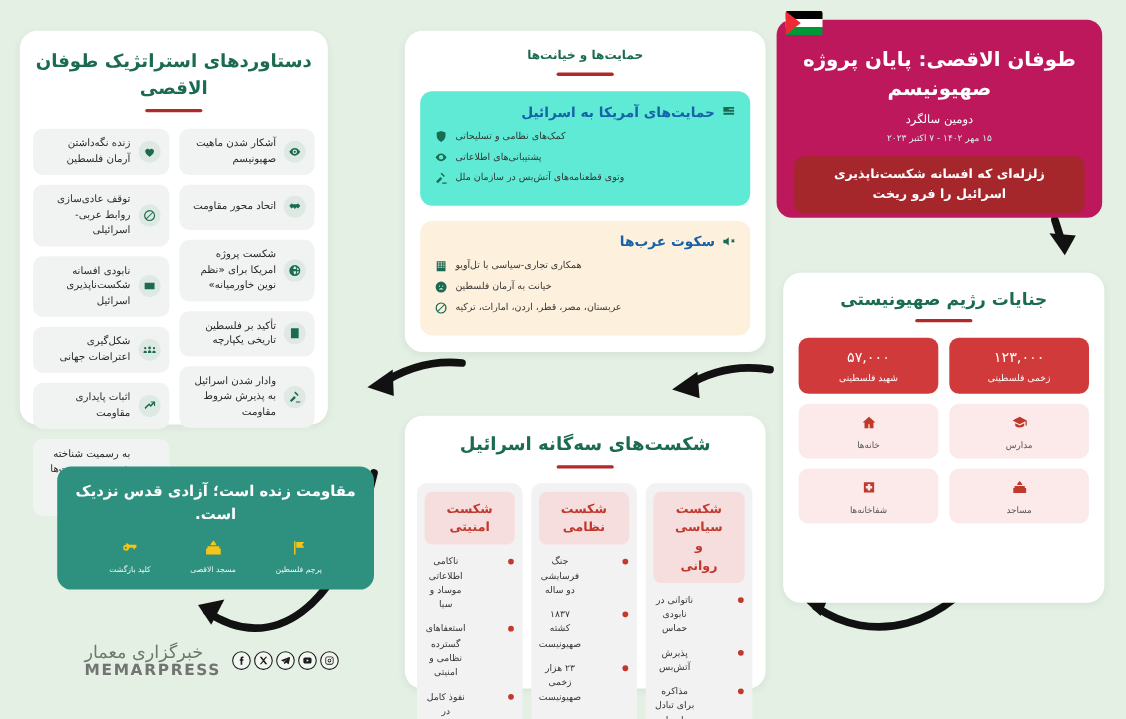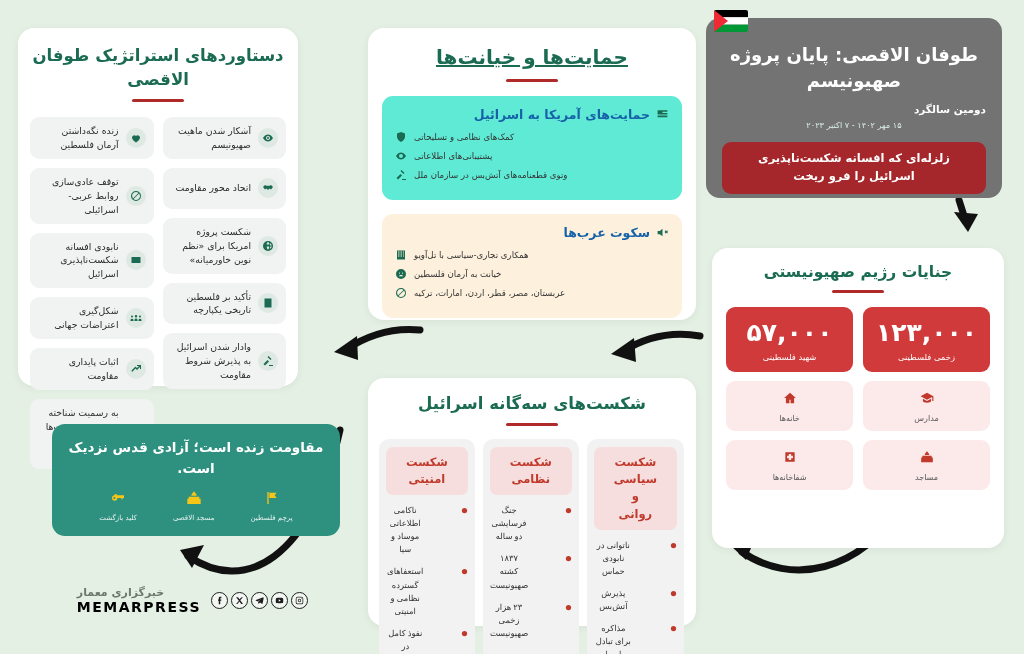--- a/index.html
+++ b/index.html
@@ -68,21 +68,21 @@
   .ach-txt {
     font-size: 9.3px; color: #2a2a2a; line-height: 1.5;
     text-align: right; flex: 1;
   }
 
   
   #supports {
     left: 368px; top: 28px; width: 328px; height: 292px;
     padding: 15px 14px 14px;
   }
-  #supports .panel-title { font-size: 20px; text-decoration: underline; }
+  #supports .panel-title { font-size: 11px; }
   .sec {
     border-radius: 11px;
     padding: 11px 13px 12px;
     margin-top: 14px;
   }
   .sec.blue { background: #5eead4; }
   .sec.cream { background: #fdf0dc; }
   .sec-head {
     display: flex; align-items: center; gap: 6px;
     justify-content: flex-start;
@@ -118,51 +118,51 @@
     color: #c0392b;
     font-weight: bold;
     font-size: 11.5px;
     text-align: center;
     border-radius: 7px;
     padding: 7px 20px;
     line-height: 1.5;
   }
   .fail-li {
     display: flex; gap: 5px; margin-top: 9px;
-    justify-content: flex-end; align-items: flex-start; font-family: Liberation Serif, serif;
+    justify-content: center; align-items: flex-start;
   }
   .fail-bullet {
     flex: 0 0 7px; width: 7px; height: 7px; margin-top: 3px;
     order: 2;
   }
   .fail-bullet svg { width: 7px; height: 7px; fill: #c0392b; display:block; }
   .fail-li span {
     order: 1; font-size: 8.4px; color: #333; line-height: 1.55;
     text-align: center; flex: 1;
   }
 
   
   #header {
     position: absolute;
     left: 706px; top: 18px; width: 296px; height: 180px;
-    background: #737373;
+    background: #be185d;
     border-radius: 14px;
     padding: 16px 16px 14px;
   }
   #flag {
     position: absolute; left: 8px; top: -8px;
     width: 34px; height: 22px;
     border-radius: 2px; overflow: hidden;
   }
   .h-title {
     text-align: center; color: #ffffff; font-weight: bold;
     font-size: 18px; line-height: 1.45; margin-top: 8px;
   }
   .h-sub {
-    color: #ffffff; font-weight: bold;
+    text-align: center; color: #ffffff; font-weight: normal;
     font-size: 10.5px; margin-top: 9px;
   }
   .h-date {
     text-align: center; color: #d9ede8; font-size: 8.2px; margin-top: 5px;
   }
   .h-banner {
     background: #a5262b;
     border-radius: 9px;
     color: #fff; font-weight: bold; font-size: 11.5px;
     text-align: center; line-height: 1.55;
@@ -174,21 +174,21 @@
   #crimes {
     left: 712px; top: 248px; width: 292px; height: 300px;
     padding: 13px 14px 12px;
   }
   #crimes .panel-title { font-size: 15.5px; }
   .stat-row { display: flex; gap: 10px; margin-top: 14px; }
   .stat-big {
     flex: 1; background: #d03a3a; border-radius: 9px;
     padding: 11px 6px 10px; text-align: center;
   }
-  .stat-num { color: #fff; font-weight: bold; font-size: 25px; letter-spacing: 1px; }
+  .stat-num { color: #fff; font-weight: normal; font-size: 13px; letter-spacing: 1px; }
   .stat-lbl { color: #fff; font-size: 8.4px; margin-top: 5px; }
   .mini-row { display: flex; gap: 10px; margin-top: 9px; }
   .stat-mini {
     flex: 1; background: #fce9ea; border-radius: 9px;
     padding: 9px 4px 8px; text-align: center;
   }
   .stat-mini svg { width: 14px; height: 14px; fill: #c0392b; }
   .stat-mini .ml { font-size: 8px; color: #555; margin-top: 5px; }
 
   
@@ -215,22 +215,22 @@
     display: flex; align-items: center; gap: 8px;
   }
   .socials { display: flex; gap: 3px; }
   .soc {
     width: 17px; height: 17px; border-radius: 50%;
     background: #f2f7f2; border: 1.6px solid #1d1d1d;
     display: flex; align-items: center; justify-content: center;
   }
   .soc svg { width: 9px; height: 9px; fill: #1d1d1d; }
   .brand-txt { text-align: left; margin-right: 2px; }
-  .brand-fa { font-size: 11px; font-weight: bold; color: #6b7a6b; letter-spacing: 1px; }
-  .brand-en { font-size: 14px; font-weight: bold; color: #000000; letter-spacing: 1.5px; }
+  .brand-fa { font-size: 16px; font-weight: normal; color: #6b7a6b; letter-spacing: 1px; }
+  .brand-en { font-size: 14px; font-weight: bold; color: #737373; letter-spacing: 1.5px; }
 
   #arrows { position: absolute; inset: 0; pointer-events: none; }
 </style>
 </head>
 <body>
 
 <div id="stage">
 
   <svg id="arrows" viewBox="0 0 1024 654">
     <g fill="none" stroke="#111" stroke-width="7" stroke-linecap="round" stroke-linejoin="round">

